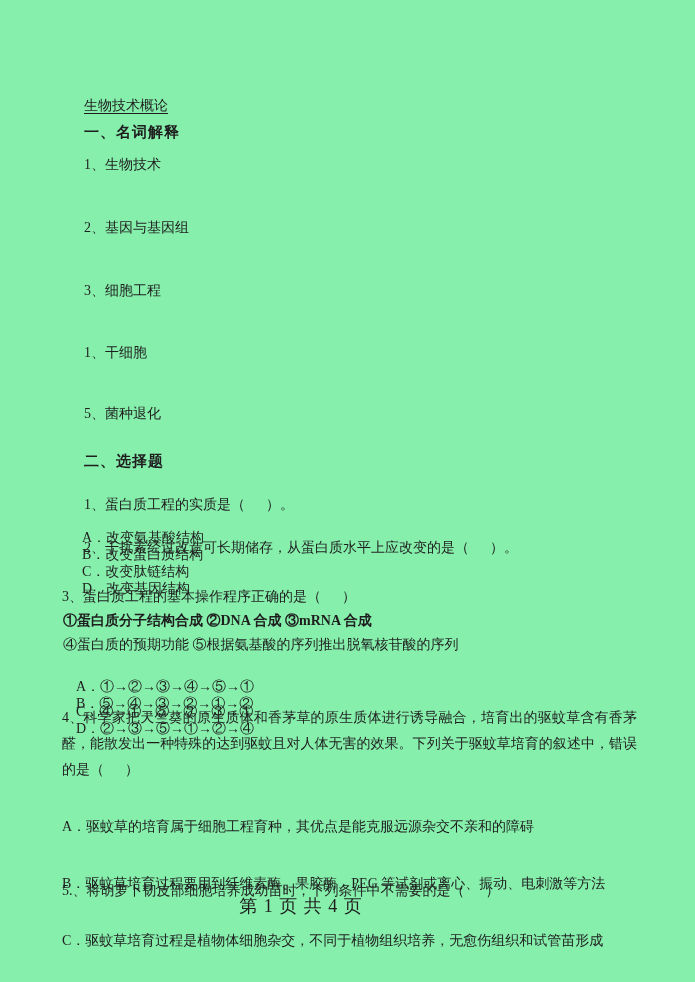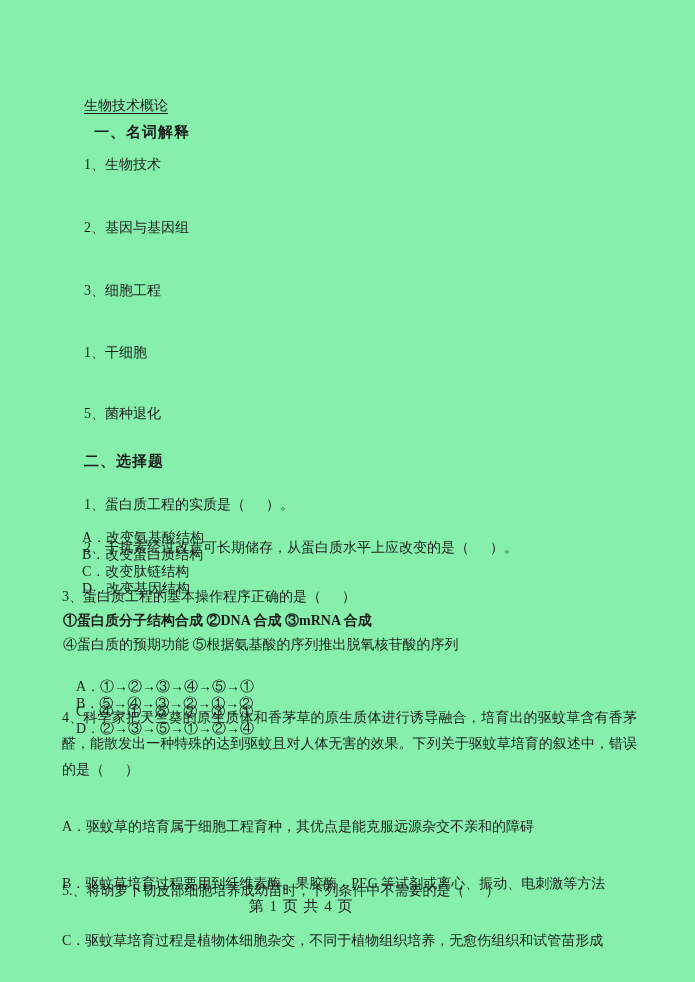--- a/index.html
+++ b/index.html
@@ -56,33 +56,33 @@
   }
   .optlist div {
     height: 25px;
     line-height: 17px;
   }
   .footer {
     position: absolute;
     left: 0;
     width: 602px;
     text-align: center;
-    font-size: 15px;
+    font-size: 18px;
     letter-spacing: 1px;
     line-height: 15px;
   }
 </style>
 </head>
 <body>
 
 <div class="page">
 
   <div class="line doc-title" style="left:84px; top:97px;">生物技术概论</div>
 
-  <div class="line heading" style="left:94px; top:123px;">一、名词解释</div>
+  <div class="line heading" style="left:84px; top:123px;">一、名词解释</div>
 
   <div class="line" style="left:84px; top:156px;">1、生物技术</div>
   <div class="line" style="left:84px; top:219px;">2、基因与基因组</div>
   <div class="line" style="left:84px; top:282px;">3、细胞工程</div>
   <div class="line" style="left:84px; top:344px;">1、干细胞</div>
   <div class="line" style="left:84px; top:405px;">5、菌种退化</div>
 
   <div class="line heading" style="left:84px; top:452px;">二、选择题</div>
 
   <div class="line" style="left:84px; top:496px;">1、蛋白质工程的实质是（      ）。</div>

